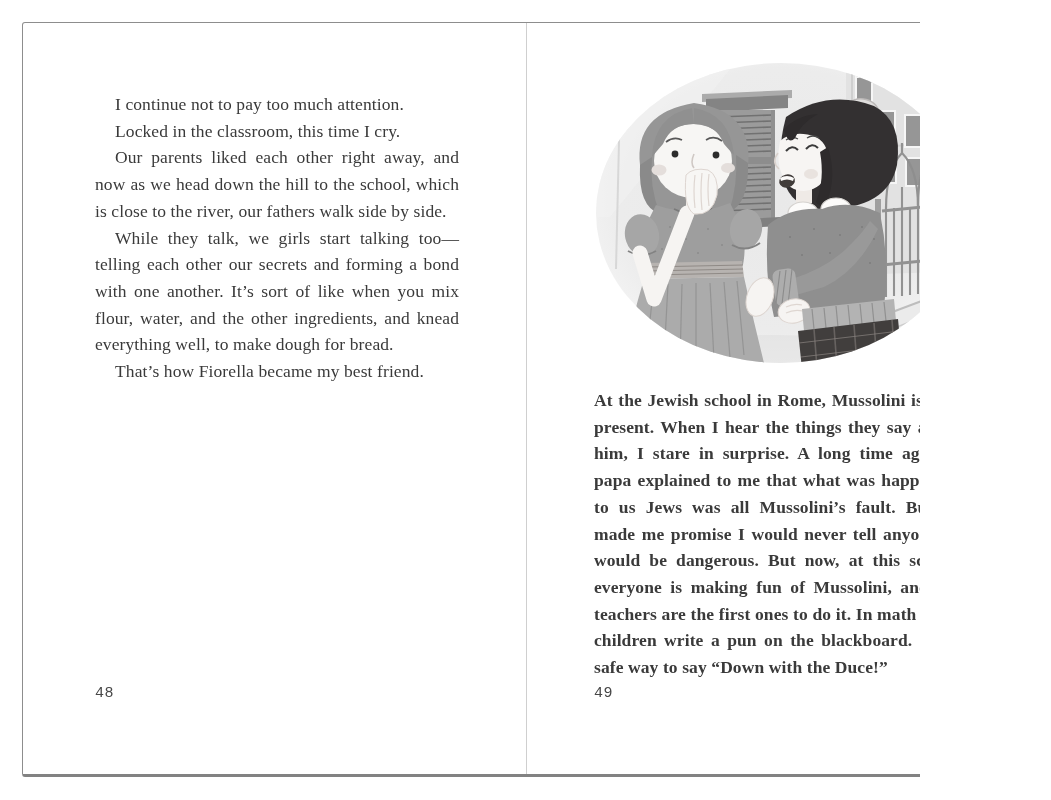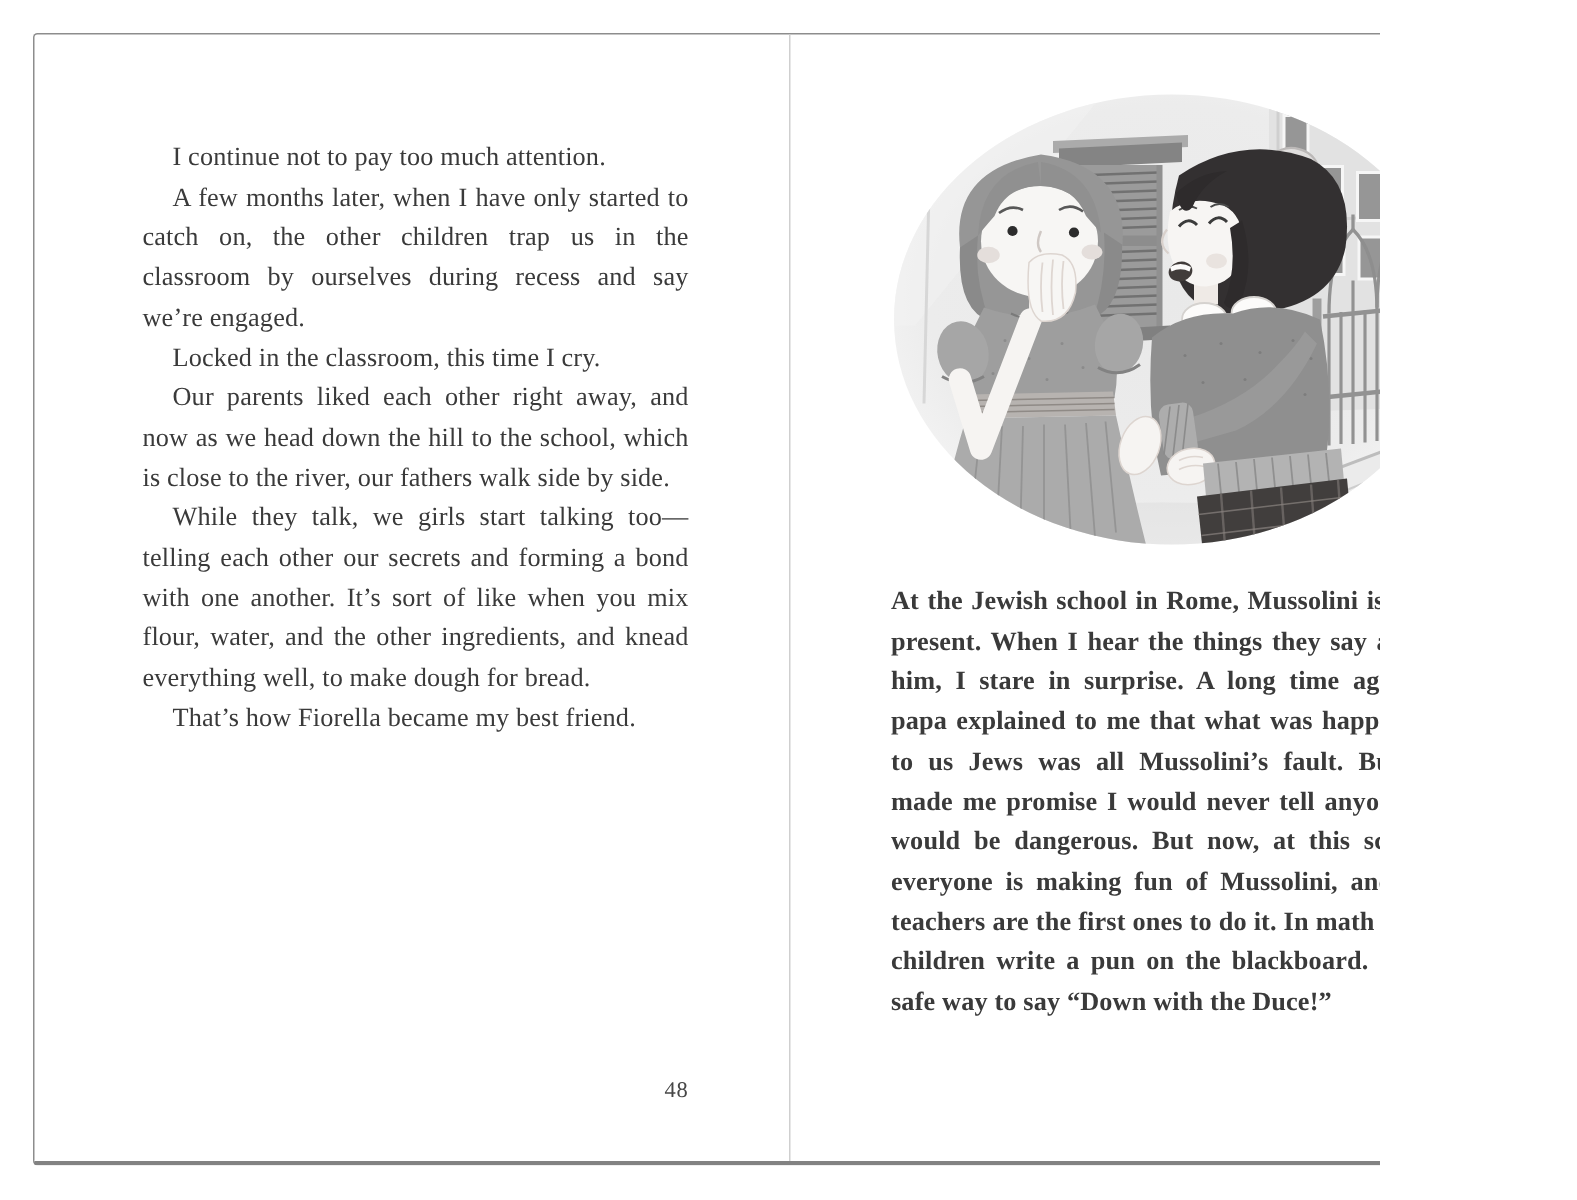--- a/index.html
+++ b/index.html
@@ -30,42 +30,41 @@
     letter-spacing:0.1px;
   }
   .text-block p { text-align:justify; }
   .text-block p.indent { text-indent:20px; }
   .text-block p.section-break { margin-top:26.7px; }
 
   .left-text  { left:72px;  top:68px;  width:364px; }
   .right-text { left:571px; top:364px; width:367px;font-weight:bold; }
 
   .page-number {
-    position:absolute; top:696px;
+    position:absolute; top:662px;
     font-size:15px; color:#474747;
-    text-align:right; letter-spacing:0.5px;
+    text-align:left; letter-spacing:0.5px;font-family:Liberation Mono, monospace;
   }
   .left-folio  { left:72px;  width:364px; }
   .right-folio { left:571px; width:367px; }
 
   .illustration {
     position:absolute; left:567px; top:34px; width:382px; height:312px;
   }
   .illustration svg { display:block; width:100%; height:100%; }
 </style>
 </head>
 <body>
 
 <div class="canvas">
   <div class="frame">
     <div class="divider"></div>
 
     <div class="text-block left-text">
         <p class="indent">I continue not to pay too much attention.</p>
-        <p class="indent">A few months later, when I have only started to catch on, the other children trap us in the classroom by ourselves during recess and say we’re engaged.</p>
         <p class="indent">Locked in the classroom, this time I cry.</p>
         <p class="indent">Our parents liked each other right away, and now as we head down the hill to the school, which is close to the river, our fathers walk side by side.</p>
         <p class="indent">While they talk, we girls start talking too—telling each other our secrets and forming a bond with one another. It’s sort of like when you mix flour, water, and the other ingredients, and knead everything well, to make dough for bread.</p>
         <p class="indent">That’s how Fiorella became my best friend.</p>
       </div>
     <div class="page-number left-folio">48</div>
 
     <div class="illustration" role="img" aria-label="Grayscale oval vignette: two girls side by side on a street — one with a light bob haircut giggling behind her raised hand in a smocked gray dress, the other with dark wavy hair and a pale hair bow laughing, wearing a white Peter Pan collar, dark sweater and plaid skirt; behind them a shuttered window, a building facade and a wrought-iron fence">
       <svg viewBox="0 0 382 312" xmlns="http://www.w3.org/2000/svg">
         <defs>
@@ -288,14 +287,15 @@
                 <path d="M211,300 L312,288"></path>
             </g>
           </g>
         </g>
       </svg>
     </div>
 
     <div class="text-block right-text">
         <p>At the Jewish school in Rome, Mussolini is ever present. When I hear the things they say about him, I stare in surprise. A long time ago my papa explained to me that what was happening to us Jews was all Mussolini’s fault. But he made me promise I would never tell anyone. It would be dangerous. But now, at this school, everyone is making fun of Mussolini, and the teachers are the first ones to do it. In math class, children write a pun on the blackboard. It’s a safe way to say “Down with the Duce!”</p>
       </div>
+    <div class="page-number right-folio">49</div>
   </div>
 </div>
 
 </body></html>

